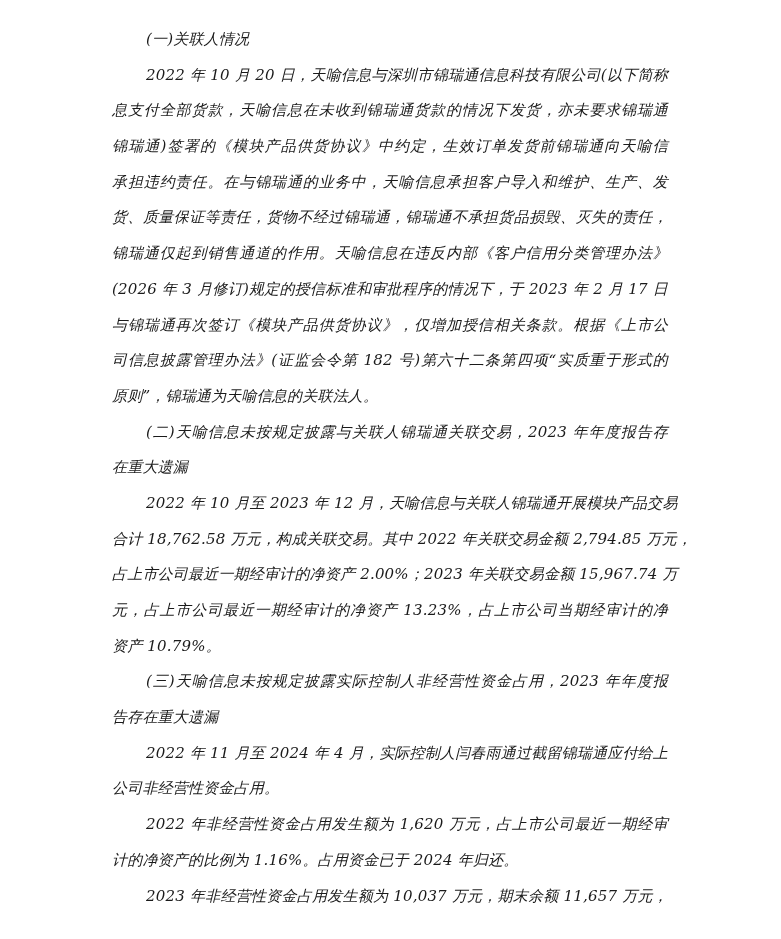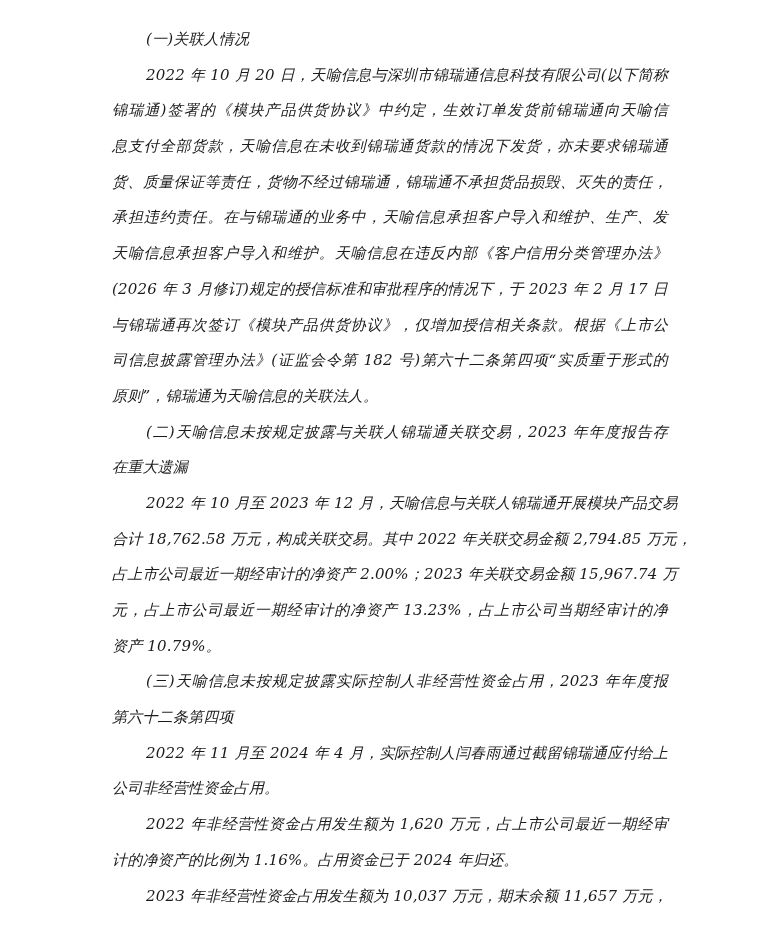--- a/index.html
+++ b/index.html
@@ -40,41 +40,41 @@
   }
 </style>
 </head>
 <body>
 
 <div class="page">
 
   <div class="line indent last">(一)关联人情况</div>
 
   <div class="line indent">2022 年 10 月 20 日，天喻信息与深圳市锦瑞通信息科技有限公司(以下简称</div>
+  <div class="line">息支付全部货款，天喻信息在未收到锦瑞通货款的情况下发货，亦未要求锦瑞通</div>
   <div class="line">锦瑞通)签署的《模块产品供货协议》中约定，生效订单发货前锦瑞通向天喻信</div>
-  <div class="line">息支付全部货款，天喻信息在未收到锦瑞通货款的情况下发货，亦未要求锦瑞通</div>
+  <div class="line">承担违约责任。在与锦瑞通的业务中，天喻信息承担客户导入和维护、生产、发</div>
   <div class="line">货、质量保证等责任，货物不经过锦瑞通，锦瑞通不承担货品损毁、灭失的责任，</div>
-  <div class="line">承担违约责任。在与锦瑞通的业务中，天喻信息承担客户导入和维护、生产、发</div>
-  <div class="line">天喻信息承担客户导入和维护。天喻信息在违反内部《客户信用分类管理办法》</div>
+  <div class="line">锦瑞通仅起到销售通道的作用。天喻信息在违反内部《客户信用分类管理办法》</div>
   <div class="line">(2026 年 3 月修订)规定的授信标准和审批程序的情况下，于 2023 年 2 月 17 日</div>
   <div class="line">与锦瑞通再次签订《模块产品供货协议》，仅增加授信相关条款。根据《上市公</div>
   <div class="line">司信息披露管理办法》(证监会令第 182 号)第六十二条第四项“实质重于形式的</div>
   <div class="line last">原则”，锦瑞通为天喻信息的关联法人。</div>
 
   <div class="line indent">(二)天喻信息未按规定披露与关联人锦瑞通关联交易，2023 年年度报告存</div>
   <div class="line last">在重大遗漏</div>
 
   <div class="line indent">2022 年 10 月至 2023 年 12 月，天喻信息与关联人锦瑞通开展模块产品交易</div>
   <div class="line">合计 18,762.58 万元，构成关联交易。其中 2022 年关联交易金额 2,794.85 万元，</div>
   <div class="line">占上市公司最近一期经审计的净资产 2.00%；2023 年关联交易金额 15,967.74 万</div>
   <div class="line">元，占上市公司最近一期经审计的净资产 13.23%，占上市公司当期经审计的净</div>
   <div class="line last">资产 10.79%。</div>
 
   <div class="line indent">(三)天喻信息未按规定披露实际控制人非经营性资金占用，2023 年年度报</div>
-  <div class="line last">第六十二条第四项</div>
+  <div class="line last">告存在重大遗漏</div>
 
   <div class="line indent">2022 年 11 月至 2024 年 4 月，实际控制人闫春雨通过截留锦瑞通应付给上</div>
   <div class="line last">公司非经营性资金占用。</div>
 
   <div class="line indent">2022 年非经营性资金占用发生额为 1,620 万元，占上市公司最近一期经审</div>
   <div class="line last">计的净资产的比例为 1.16%。占用资金已于 2024 年归还。</div>
 
   <div class="line indent">2023 年非经营性资金占用发生额为 10,037 万元，期末余额 11,657 万元，</div>
 
 </div>

